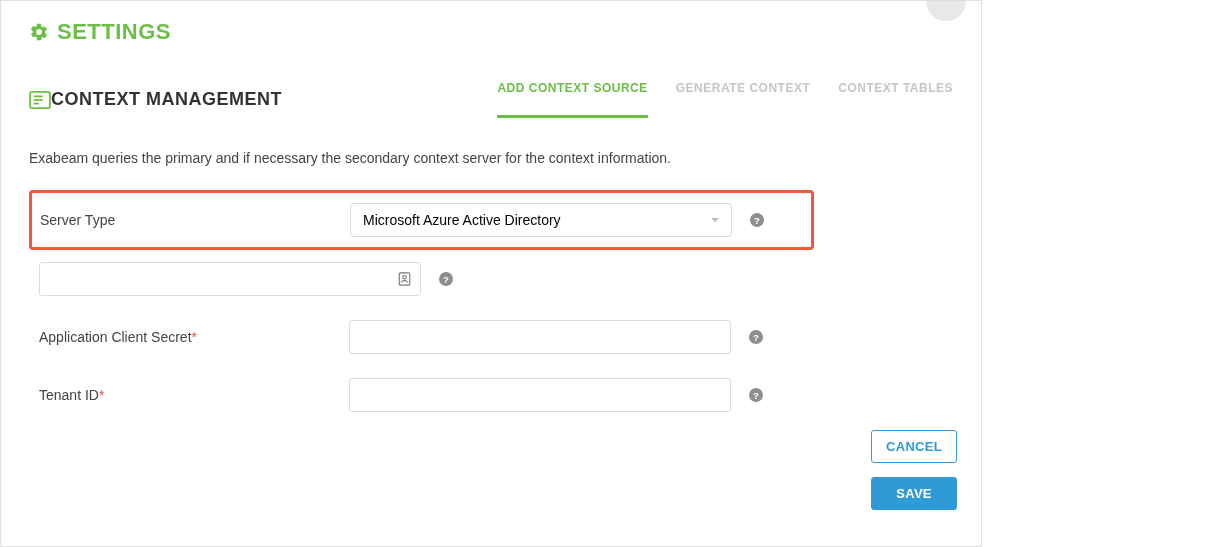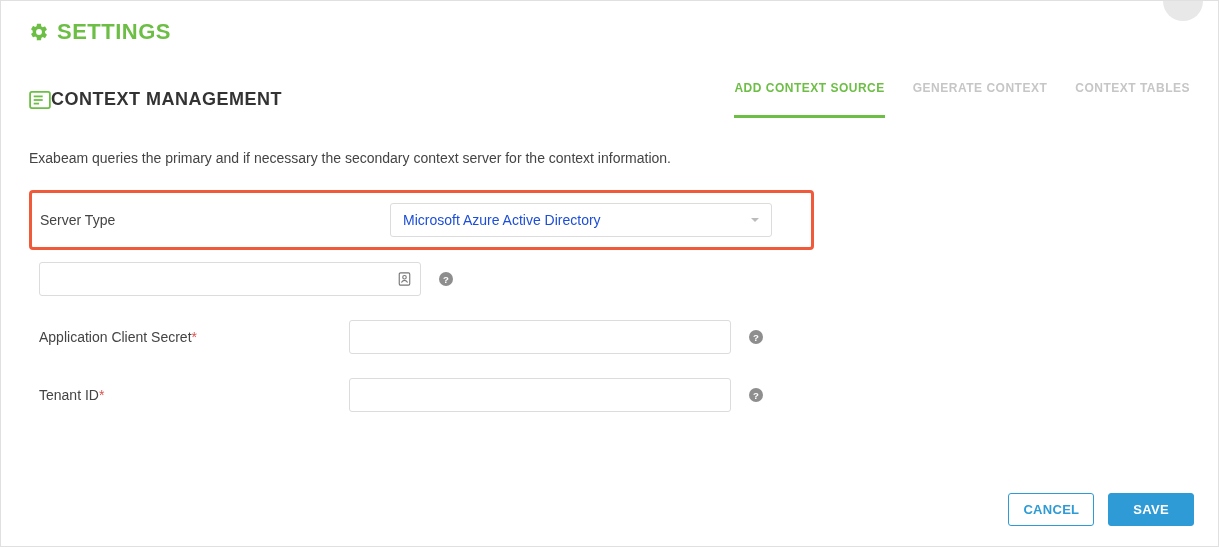--- a/index.html
+++ b/index.html
@@ -3,21 +3,21 @@
   <meta charset="utf-8">
   <style>
     * { box-sizing: border-box; margin: 0; padding: 0; }
     body {
       font-family: -apple-system, BlinkMacSystemFont, "Segoe UI", Arial, sans-serif;
       background: #fff;
       color: #333;
       font-size: 14px;
     }
     .page {
-      width: 1219px;
+      width: 982px;
       height: 547px;
       border: 1px solid #e0e0e0;
       position: relative;
       background: #fff;
       overflow: hidden;
     }
     .avatar-snip {
       position: absolute;
       top: -20px;
       right: 15px;
@@ -125,24 +125,23 @@
       border: 1px solid #dcdcdc;
       border-radius: 3px;
       background: #fff;
       padding: 0 30px 0 12px;
       font-size: 14px;
       color: #333;
       display: flex;
       align-items: center;
     }
     .select {
-      color: #1d4ed8;
+      color: #000000;
       cursor: pointer;
       position: relative;
-      margin-left: 40px;
     }
     .select .caret {
       position: absolute;
       right: 12px;
       top: 50%;
       transform: translateY(-50%);
       width: 0; height: 0;
       border-left: 4px solid transparent;
       border-right: 4px solid transparent;
       border-top: 4px solid #bbb;
@@ -170,23 +169,24 @@
       color: #2e9ad6;
       background: #fff;
       border-radius: 3px;
       padding: 7px 14px;
       font-size: 13px;
       cursor: pointer;
     }
     .actions {
       position: absolute;
       right: 24px;
-      bottom: 20px;
+      bottom: 36px;
       display: flex;
       gap: 14px;
+      flex-direction: column;
     }
     .btn-cancel {
       border: 1px solid #2e9ad6;
       color: #2e9ad6;
       background: #fff;
       border-radius: 3px;
       padding: 8px 14px;
       font-size: 13px;
       font-weight: 600;
       letter-spacing: 0.3px;

